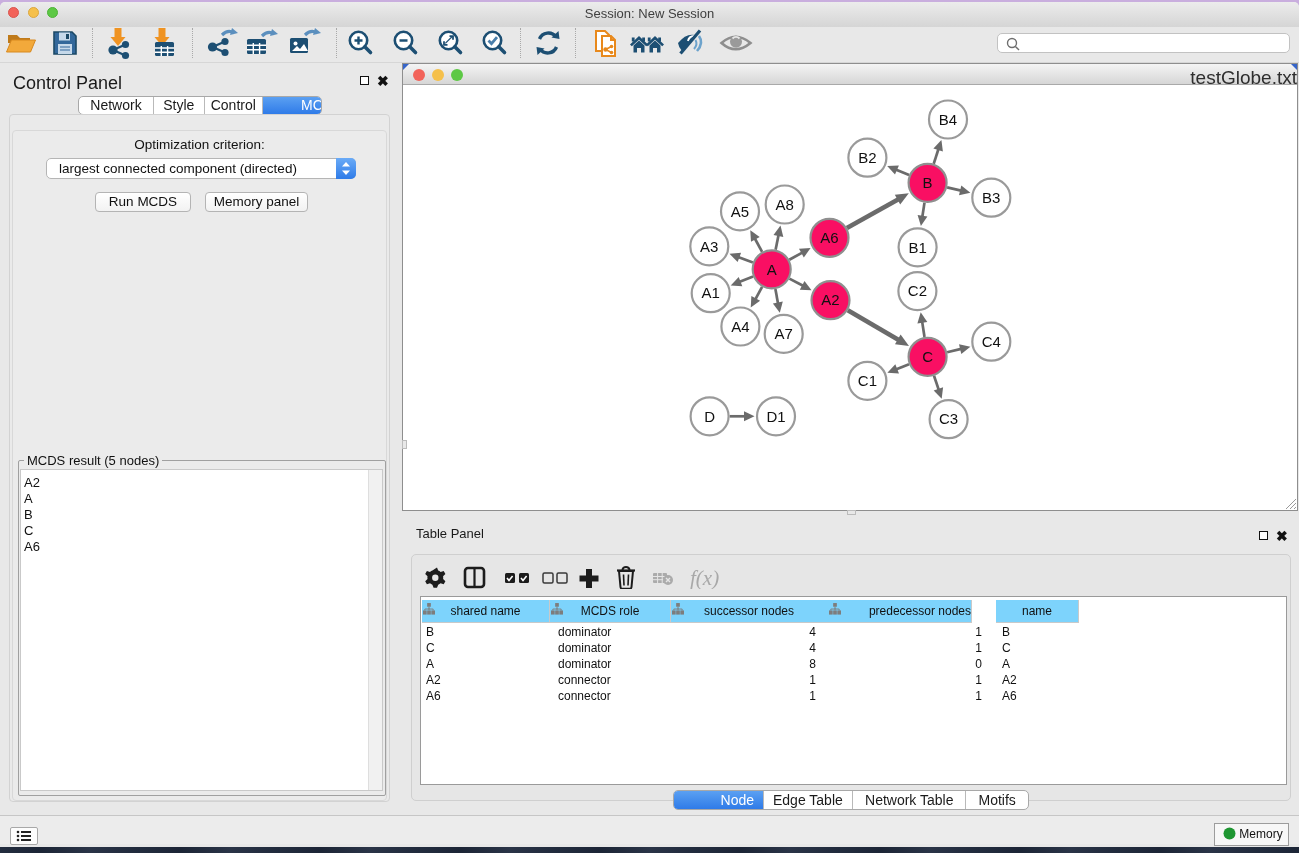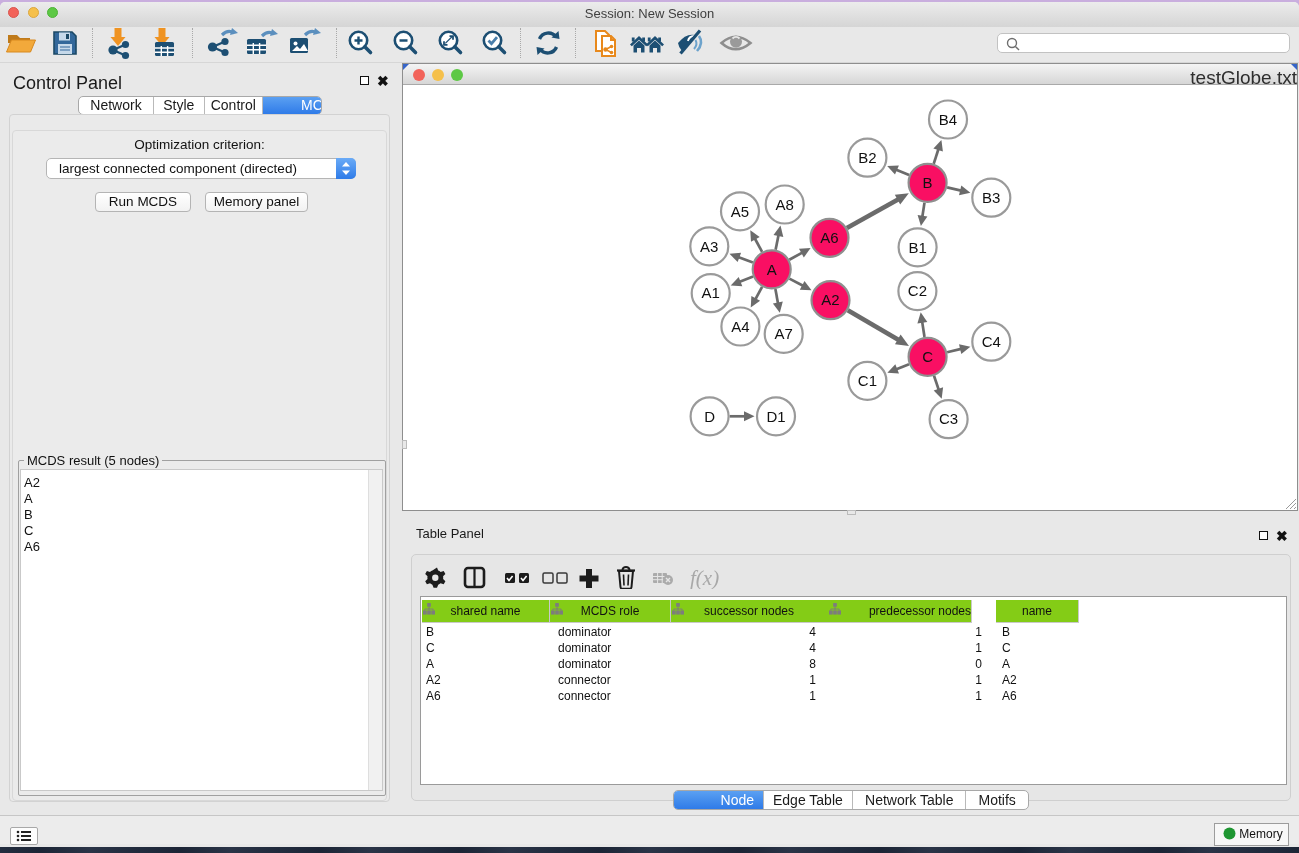--- a/index.html
+++ b/index.html
@@ -40,21 +40,21 @@
 #hambtn { position:absolute; left:10px; top:11px; width:28px; height:18px; background:#fdfdfd; border:1px solid #a8a8a8; border-radius:2px; }
 #membtn { position:absolute; left:1214px; top:7px; width:75px; height:23px; background:#f7f7f7; border:1px solid #9c9c9c; font-size:12px; color:#111; line-height:21px; }
 
 #netwin { position:absolute; left:402px; top:61px; width:896px; height:448px; background:#fff; border:1px solid #8e8e8e; }
 #net-titlebar { position:absolute; left:0; top:0; width:100%; height:21px; background:linear-gradient(#f4f4f4,#d6d6d6); border-bottom:1px solid #a9a9a9; }
 #net-titlebar .t { position:absolute; top:3px; width:100%; text-align:right; font-size:19px; color:#2e2e2e; }
 
 #tp-title { position:absolute; left:416px; top:524px; font-size:13px; color:#1a1a1a; }
 #tp-panel { position:absolute; left:411px; top:552px; width:880px; height:247px; background:#e6e6e6; border:1px solid #cfcfcf; border-radius:5px; }
 #tp-table { position:absolute; left:8px; top:41px; width:867px; height:189px; background:#fff; border:1px solid #9a9a9a; }
-.hcell { position:absolute; top:3px; height:23px; background:#84cc16; border-right:1px solid #c9c9c9; border-bottom:1px solid #c9c9c9; font-size:12px; color:#111; text-align:center; line-height:22px; }
+.hcell { position:absolute; top:3px; height:23px; background:#7dd3fc; border-right:1px solid #c9c9c9; border-bottom:1px solid #c9c9c9; font-size:12px; color:#111; text-align:center; line-height:22px; }
 .trow { position:absolute; font-size:12px; color:#111; height:16px; line-height:16px; }
 .trow span { position:absolute; }
 </style>
 </head>
 <body>
 <div id="app">
   <div id="titlebar">
     <div class="tl" style="left:8px;background:#f2635a;border:0.5px solid #d8554e;"></div>
     <div class="tl" style="left:27.5px;background:#f5c04b;border:0.5px solid #dba63e;"></div>
     <div class="tl" style="left:47px;background:#5dc845;border:0.5px solid #4eb238;"></div>

